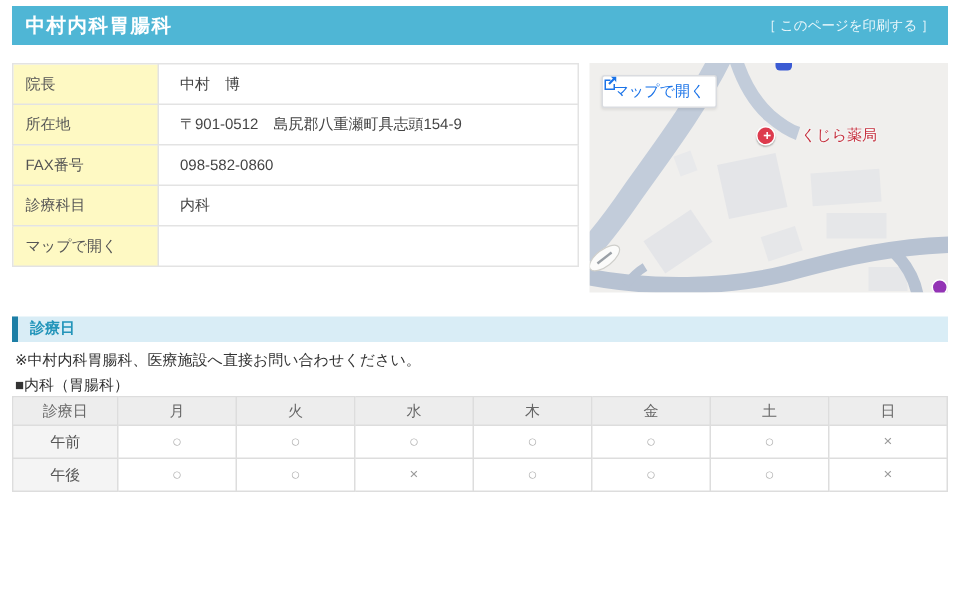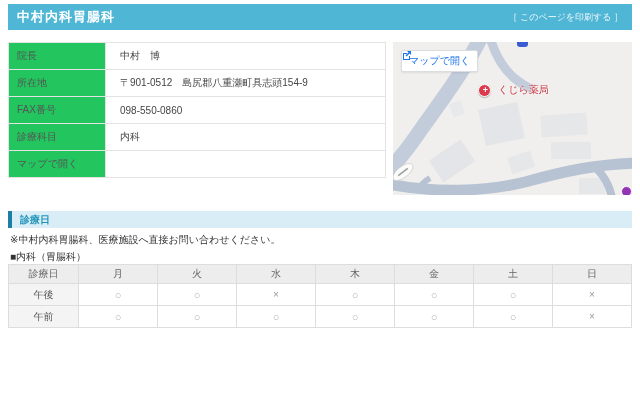--- a/index.html
+++ b/index.html
@@ -12,33 +12,33 @@
     background: #4fb6d5; display: flex; align-items: center; justify-content: space-between;
     padding: 0 9px; }
   .topbar .title { color: #fff; font-size: 13px; font-weight: bold; letter-spacing: 1px; }
   .topbar .print { color: #eaf7fb; font-size: 9px; text-decoration: none; cursor: pointer; }
 
   
   .info-table { position: absolute; left: 8px; top: 42px; width: 378px;
     border-collapse: collapse; table-layout: fixed; }
   .info-table td { border: 1px solid #e3e3e3; height: 27px; font-size: 10px;
     color: #555; vertical-align: middle; }
-  .info-table td.lbl { width: 97px; background: #22c55e; padding-left: 8px; }
+  .info-table td.lbl { width: 97px; background: #fef9c3; padding-left: 8px; }
   .info-table td.val { padding-left: 14px; color: #444; }
 
   
   .map { position: absolute; left: 393px; top: 42px; width: 239px; height: 153px;
     background: #f0efed; overflow: hidden; cursor: grab; }
   .map svg { position: absolute; left: 0; top: 0; }
   .map-open-btn { position: absolute; left: 8px; top: 8px; background: #fff;
     border: 1px solid #dadce0; border-radius: 2px; padding: 3px 7px; font-size: 10px;
     color: #1a73e8; display: flex; align-items: flex-end; gap: 4px; cursor: pointer;
     box-shadow: 0 1px 2px rgba(0,0,0,.08); }
-  .poi { position: absolute; left: 85px; top: 41px; display: flex; align-items: flex-end;
-    gap: 7px; cursor: pointer; }
+  .poi { position: absolute; left: 111px; top: 41px; display: flex; align-items: flex-end;
+    gap: 17px; cursor: pointer; }
   .poi-pin { width: 13px; height: 13px; border-radius: 50% 50% 50% 50%; background: #dd3b4d;
     border: 1.5px solid #fff; box-shadow: 0 1px 1px rgba(0,0,0,.25); position: relative; }
   .poi-pin::after { content: "+"; position: absolute; left: 0; top: -1px; width: 13px;
     text-align: center; color: #fff; font-size: 9px; font-weight: bold; line-height: 13px; }
   .poi-label { color: #c5303e; font-size: 10px; text-shadow: 0 0 2px #fff, 0 0 2px #fff; }
   .top-dot { position: absolute; left: 124px; top: -3px; width: 11px; height: 8px;
     border-radius: 3px; background: #3b5bd3; }
   .purple-poi { position: absolute; left: 228px; top: 144px; width: 11px; height: 11px;
     border-radius: 50%; background: #9334b5; border: 1.5px solid #fff; }
 
@@ -75,21 +75,21 @@
       <tr>
         <td class="lbl">院長</td>
         <td class="val">中村　博</td>
       </tr>
       <tr>
         <td class="lbl">所在地</td>
         <td class="val">〒901-0512　島尻郡八重瀬町具志頭154-9</td>
       </tr>
       <tr>
         <td class="lbl">FAX番号</td>
-        <td class="val">098-550-0860</td>
+        <td class="val">098-582-0860</td>
       </tr>
       <tr>
         <td class="lbl">診療科目</td>
         <td class="val">内科</td>
       </tr>
       <tr>
         <td class="lbl">マップで開く</td>
         <td class="val"></td>
       </tr>
     </tbody>
@@ -148,34 +148,34 @@
         <th>火</th>
         <th>水</th>
         <th>木</th>
         <th>金</th>
         <th>土</th>
         <th>日</th>
       </tr>
     </thead>
     <tbody>
       <tr>
-        <td class="rowlbl">午後</td>
+        <td class="rowlbl">午前</td>
         <td><span class="mark-circle">○</span></td>
         <td><span class="mark-circle">○</span></td>
-        <td><span class="mark-cross">×</span></td>
+        <td><span class="mark-circle">○</span></td>
         <td><span class="mark-circle">○</span></td>
         <td><span class="mark-circle">○</span></td>
         <td><span class="mark-circle">○</span></td>
         <td><span class="mark-cross">×</span></td>
       </tr>
       <tr>
-        <td class="rowlbl">午前</td>
+        <td class="rowlbl">午後</td>
         <td><span class="mark-circle">○</span></td>
         <td><span class="mark-circle">○</span></td>
-        <td><span class="mark-circle">○</span></td>
+        <td><span class="mark-cross">×</span></td>
         <td><span class="mark-circle">○</span></td>
         <td><span class="mark-circle">○</span></td>
         <td><span class="mark-circle">○</span></td>
         <td><span class="mark-cross">×</span></td>
       </tr>
     </tbody>
   </table>
 
 </div>
 

